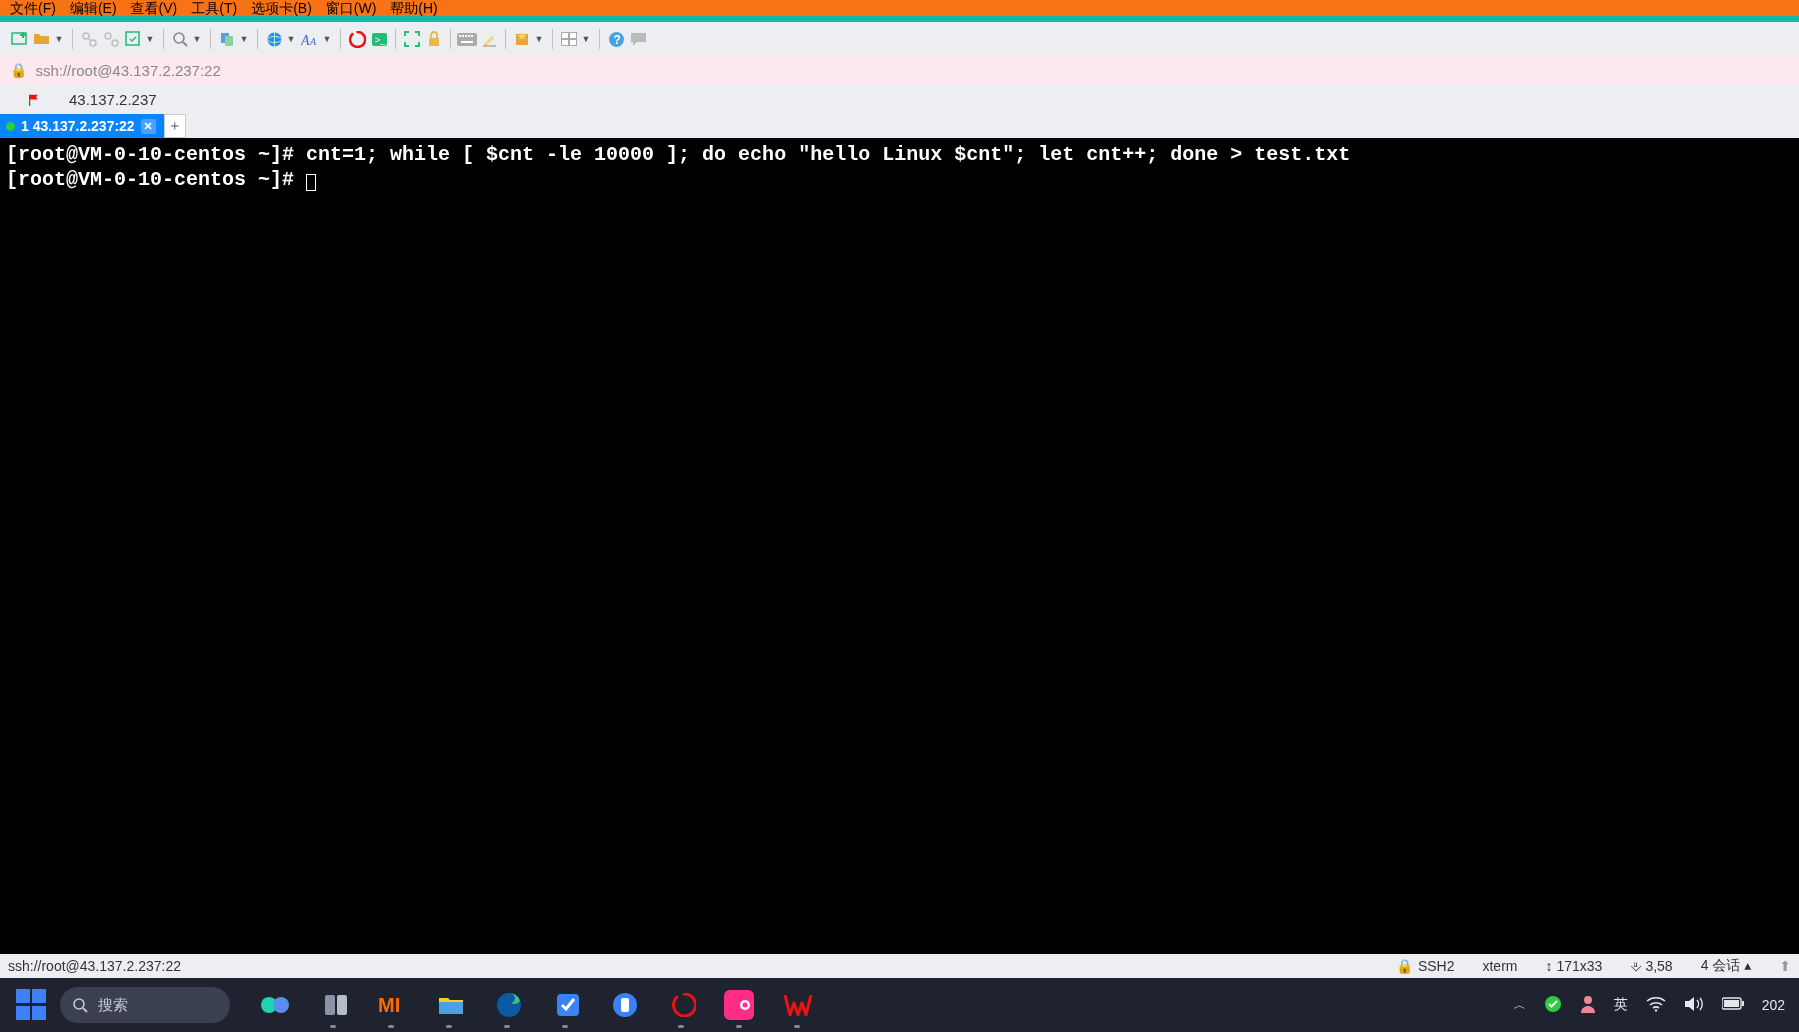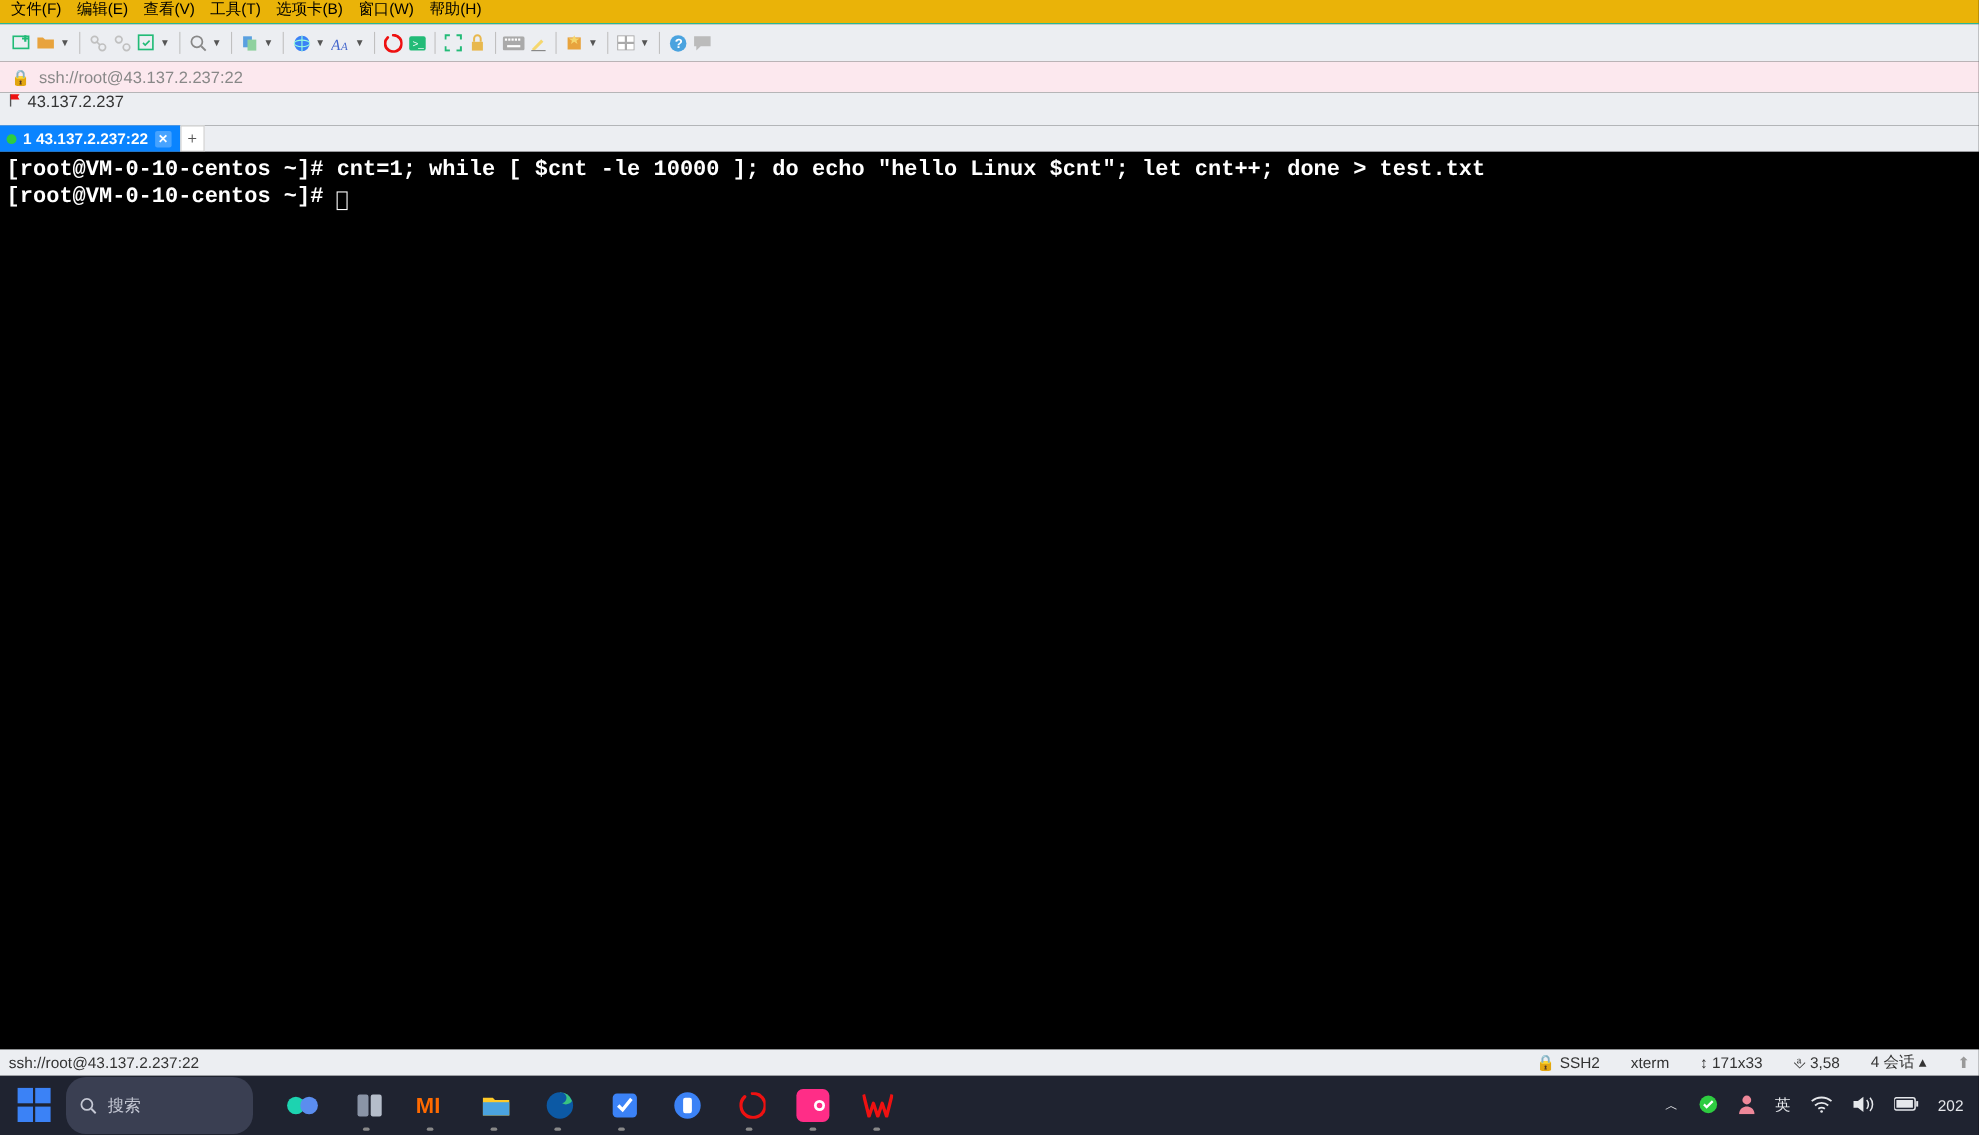--- a/index.html
+++ b/index.html
@@ -1,33 +1,33 @@
 <!DOCTYPE html>
 <html><head>
 <meta charset="utf-8">
 <style>
 * { margin:0; padding:0; box-sizing:border-box; }
 body { font-family: "Segoe UI", Arial, sans-serif; width:1799px; height:1032px; background:#000; overflow:hidden; display:flex; flex-direction:column; }
 
 
-.menubar { background:#eab308; color:#000; border-bottom:1px solid #14b8a6; height:22px; display:flex; align-items:flex-start; padding:0 10px; font-size:14px; }
+.menubar { background:#f97316; color:#000; border-bottom:6px solid #14b8a6; height:22px; display:flex; align-items:flex-start; padding:0 10px; font-size:14px; }
 .menubar span { margin-right:14px; cursor:default; }
 
 
 .toolbar { background:#eceef2; height:34px; display:flex; align-items:center; padding:0 10px; gap:2px; }
 .tb { width:20px; height:20px; display:flex; align-items:center; justify-content:center; cursor:pointer; }
 .tb-drop { width:10px; display:flex; align-items:center; justify-content:center; color:#555; font-size:9px; margin-right:2px; }
 .tb-sep { width:1px; height:20px; background:#c0c0c0; margin:0 4px; }
 
 
 .addrbar { background:#fce8ee; height:28px; display:flex; align-items:center; padding:0 10px; font-size:15px; color:#888; gap:8px; }
 .lock-small { color:#e6b84d; font-size:14px; }
 
 
-.connbar { background:#eceef2; height:30px; display:flex; align-items:flex-start; padding:0 8px; font-size:15px; color:#333; gap:4px; }
+.connbar { background:#eceef2; height:30px; display:flex; align-items:center; padding:0 28px; font-size:15px; color:#333; gap:28px; }
 .flag { width:13px; height:13px; }
 
 
 .tabbar { background:#eceef2; height:24px; display:flex; align-items:stretch; }
 .tab { background:#0a84ff; color:#fff; display:flex; align-items:center; padding:0 8px 0 6px; font-size:14px; gap:6px; min-width:160px;font-weight:bold; }
 .tab .dot { width:9px; height:9px; background:#2ecc40; border-radius:50%; }
 .tab .label { flex:1; }
 .tab .close { background:rgba(255,255,255,0.25); width:15px; height:15px; display:flex; align-items:center; justify-content:center; font-size:11px; cursor:pointer; border-radius:2px; }
 .addtab { width:22px; background:#fff; border:1px solid #ccc; display:flex; align-items:center; justify-content:center; font-size:14px; color:#555; cursor:pointer; }
 
@@ -39,21 +39,21 @@
 .statusbar { background:#eceef2; height:24px; display:flex; align-items:center; padding:0 8px; font-size:14px; color:#333; }
 .statusbar .left { flex:1; }
 .statusbar .right { display:flex; align-items:center; gap:28px; }
 .statusbar .lock2 { color:#e6b84d; margin-right:4px; }
 
 
 .taskbar { background:#1f2330; height:54px; display:flex; align-items:center; color:#fff; }
 .taskbar-left { display:flex; align-items:center; gap:4px; padding-left:16px; }
 .start { width:32px; height:32px; display:flex; flex-wrap:wrap; gap:2px; cursor:pointer; }
 .start div { width:14px; height:14px; background:#3b82f6; }
-.search { display:flex; align-items:center; background:#3a3f52; border-radius:18px; height:52px; padding:0 16px 0 12px; gap:10px; min-width:170px; margin-left:8px; }
+.search { display:flex; align-items:center; background:#3a3f52; border-radius:18px; height:36px; padding:0 16px 0 12px; gap:10px; min-width:170px; margin-left:8px; }
 .search svg { width:16px; height:16px; }
 .search span { color:#c5c8d4; font-size:15px; }
 .taskapps { display:flex; align-items:center; gap:28px; margin-left:30px; }
 .app { width:30px; height:30px; display:flex; align-items:center; justify-content:flex-end; cursor:pointer; position:relative; }
 .app-underline::after { content:""; position:absolute; bottom:-8px; left:50%; transform:translateX(-50%); width:6px; height:3px; background:#888; border-radius:2px; }
 .tray { margin-left:auto; display:flex; align-items:center; gap:18px; padding-right:14px; font-size:14px; color:#e5e7eb; }
 .tray .clk { font-size:14px; line-height:1; }
 </style>
 </head>
 <body>

